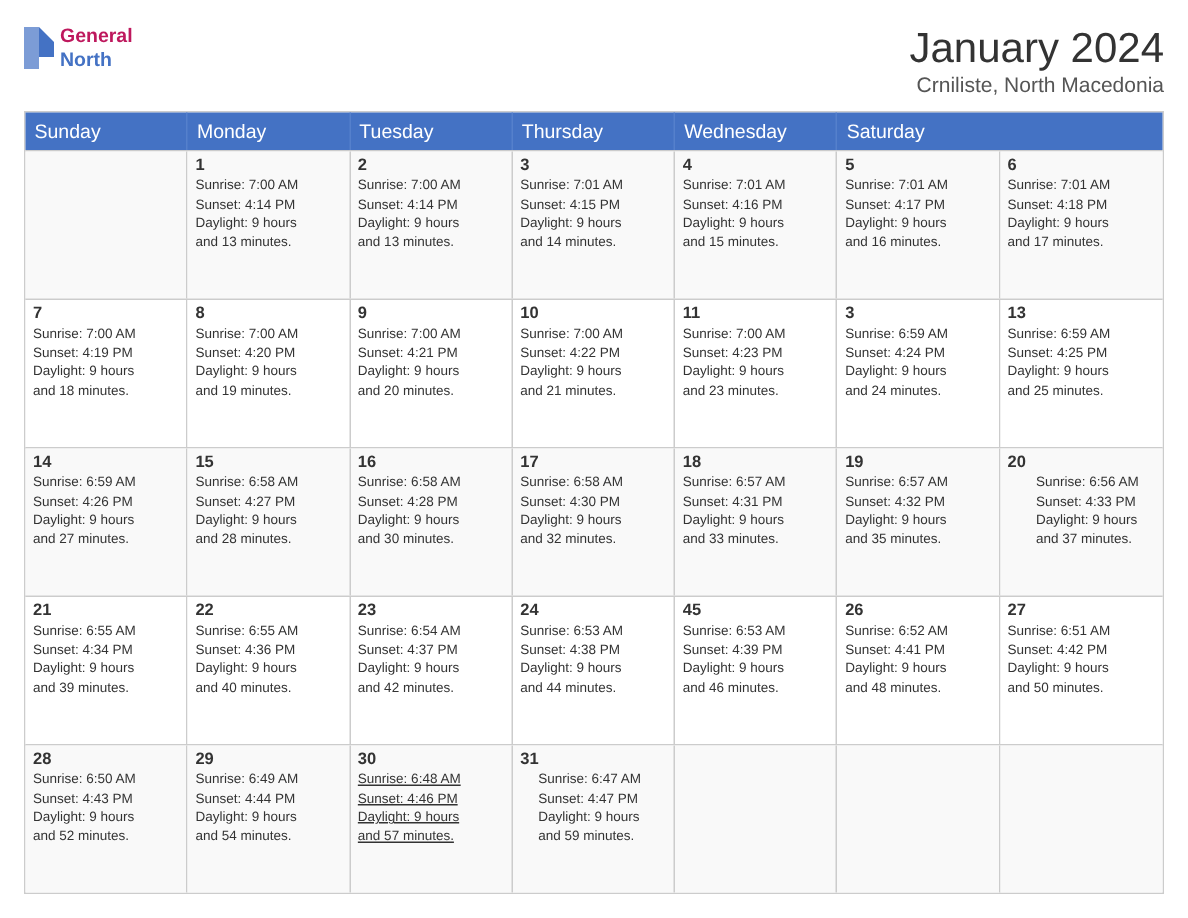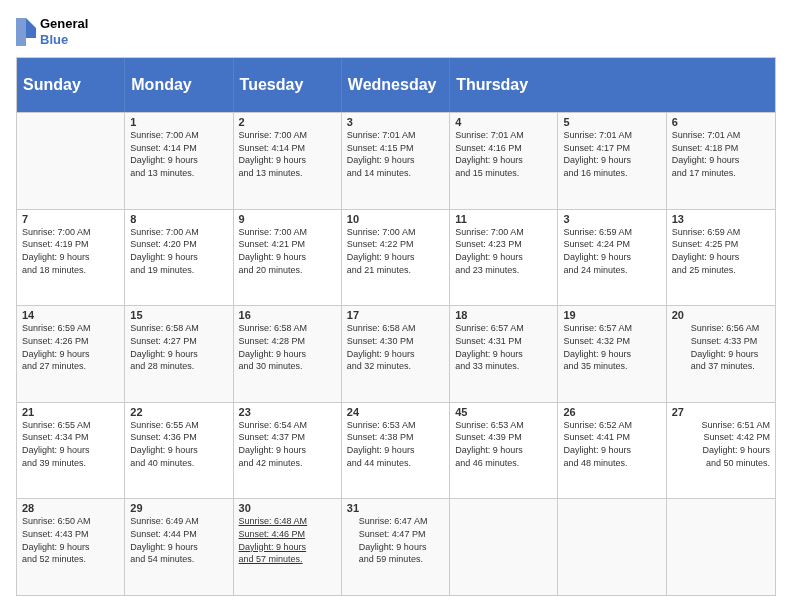--- a/index.html
+++ b/index.html
@@ -28,21 +28,21 @@
       align-items: center;
       gap: 4px;
     }
     .logo-text {
       display: flex;
       flex-direction: column;
       font-size: 13px;
       font-weight: bold;
       line-height: 1.2;
     }
-    .logo-general { color: #000000; }
+    .logo-general { color: #be185d; }
     .logo-blue { color: #4472c4; }
     .logo-icon {
       width: 20px;
       height: 28px;
     }
     .title-block {
       text-align: right;
     }
     .main-title {
       font-size: 28px;
@@ -59,23 +59,23 @@
       flex-direction: column;
       border: 1px solid #ccc;
     }
     .calendar-header-row {
       display: grid;
       grid-template-columns: repeat(7, 1fr);
       background-color: #4472c4;
     }
     .cal-header-cell {
       color: #fff;
-      font-size: 16px;
-      font-weight: bold;
-      padding: 18px 6px;
+      font-size: 13px;
+      font-weight: normal;
+      padding: 5px 6px;
       border-right: 1px solid #5580cc;
     }
     .cal-header-cell:last-child { border-right: none; }
     .calendar-body {
       flex: 1;
       display: flex;
       flex-direction: column;
     }
     .cal-row {
       display: grid;
@@ -113,34 +113,37 @@
 <div class="page">
   <div class="header">
     <div class="logo">
       <svg class="logo-icon" viewBox="0 0 20 28" xmlns="http://www.w3.org/2000/svg">
         <polygon points="10,0 20,10 10,10" fill="#4472c4"></polygon>
         <polygon points="10,10 20,10 20,20 10,20" fill="#4472c4"></polygon>
         <rect x="0" y="0" width="10" height="28" fill="#4472c4" opacity="0.7"></rect>
       </svg>
       <div class="logo-text">
         <span class="logo-general">General</span>
-        <span class="logo-blue">Blue</span>
+        <span class="logo-blue">North</span>
       </div>
     </div>
     <div class="title-block">
+      <div class="main-title">January 2024</div>
+      <div class="subtitle">Crniliste, North Macedonia</div>
     </div>
   </div>
 
   <div class="calendar">
     <div class="calendar-header-row">
     <div class="cal-header-cell">Sunday</div>
         <div class="cal-header-cell">Monday</div>
         <div class="cal-header-cell">Tuesday</div>
+        <div class="cal-header-cell">Thursday</div>
         <div class="cal-header-cell">Wednesday</div>
-        <div class="cal-header-cell">Thursday</div>
+        <div class="cal-header-cell">Saturday</div>
       </div>
     <div class="calendar-body">
     <div class="cal-row">
           <div class="cal-cell empty"></div>
           <div class="cal-cell">
             <div class="day-number">1</div>
             <div class="day-info" style="white-space: pre-line;">Sunrise: 7:00 AM
 Sunset: 4:14 PM
 Daylight: 9 hours
 and 13 minutes.</div>
@@ -321,21 +324,21 @@
           </div>
           <div class="cal-cell">
             <div class="day-number">26</div>
             <div class="day-info" style="white-space: pre-line;">Sunrise: 6:52 AM
 Sunset: 4:41 PM
 Daylight: 9 hours
 and 48 minutes.</div>
           </div>
           <div class="cal-cell">
             <div class="day-number">27</div>
-            <div class="day-info" style="white-space: pre-line; text-align: right;">Sunrise: 6:51 AM
+            <div class="day-info" style="white-space: pre-line;">Sunrise: 6:51 AM
 Sunset: 4:42 PM
 Daylight: 9 hours
 and 50 minutes.</div>
           </div>
         </div>
         <div class="cal-row">
           <div class="cal-cell">
             <div class="day-number">28</div>
             <div class="day-info" style="white-space: pre-line;">Sunrise: 6:50 AM
 Sunset: 4:43 PM

